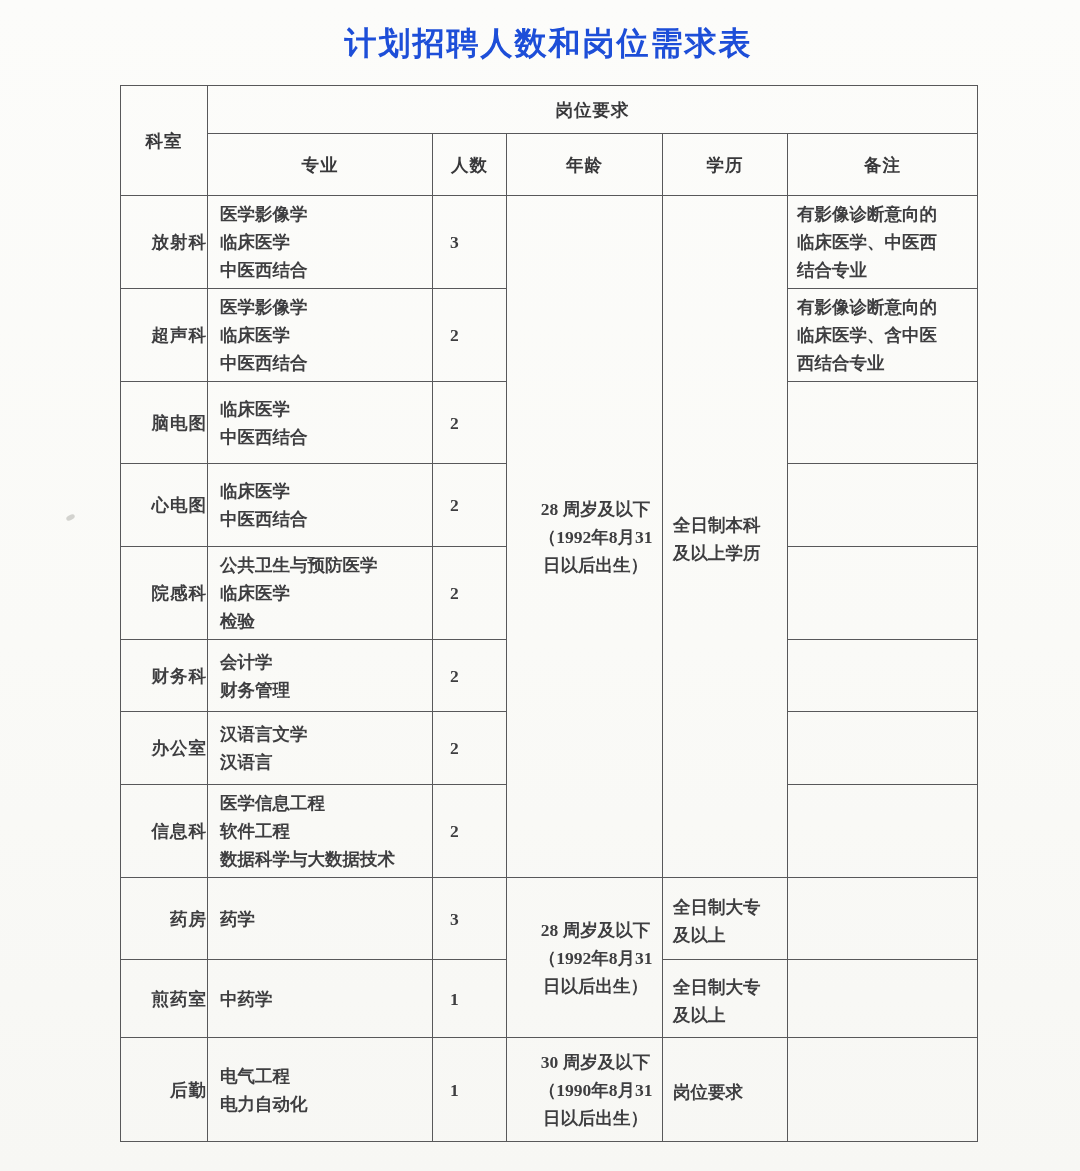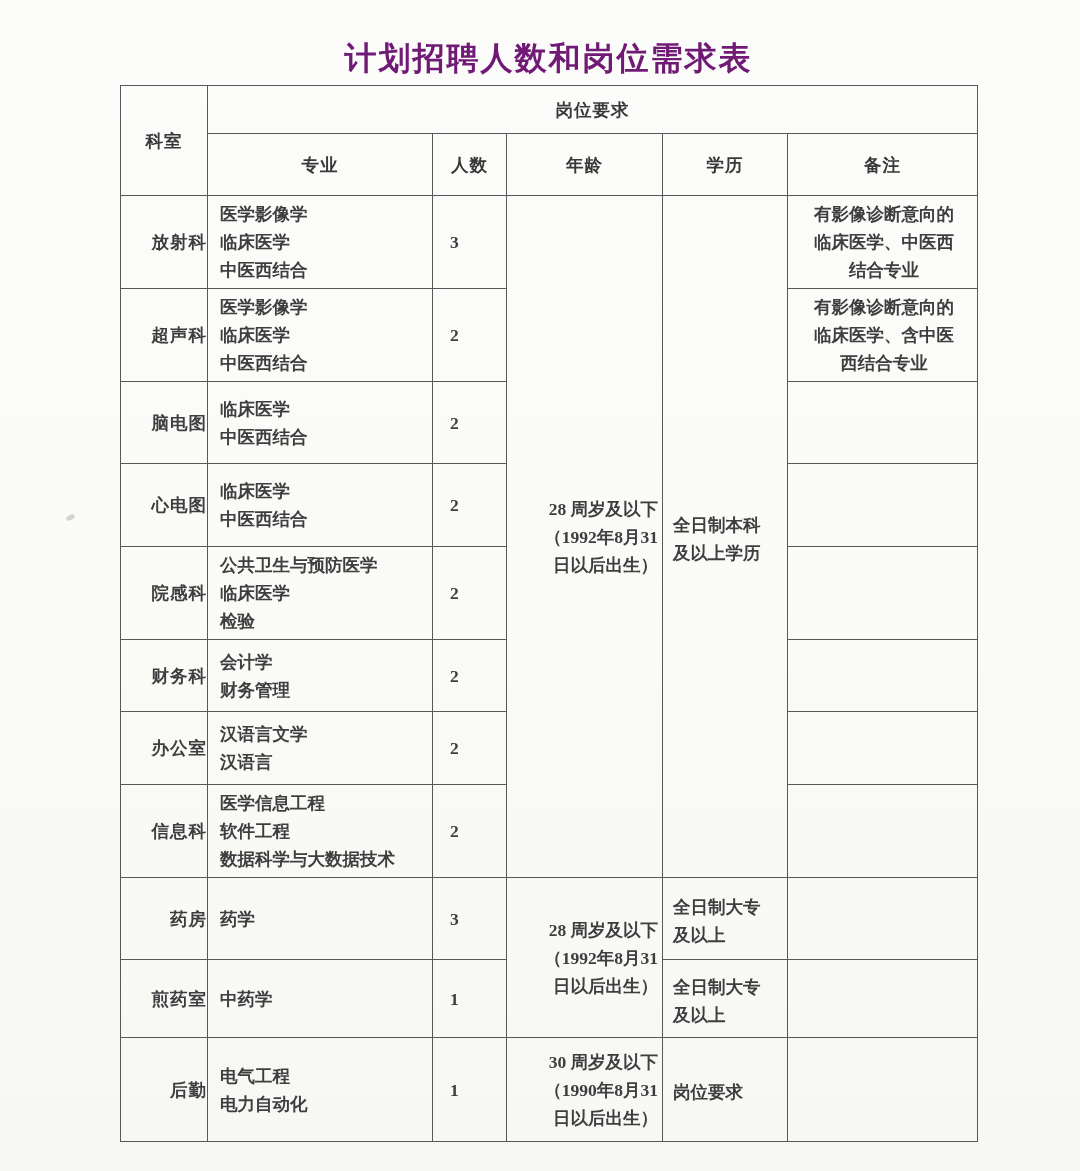--- a/index.html
+++ b/index.html
@@ -10,25 +10,25 @@
     color: #3e3e40;
     position: relative;
     overflow: hidden;
   }
   .page {
     position: absolute; inset: 0;
     background: linear-gradient(180deg, #fcfcfa 0%, #fafaf7 55%, #f7f7f4 100%);
   }
   .page-title {
     position: absolute;
-    top: 37px; left: 120px; width: 857px;
+    top: 22px; left: 120px; width: 857px;
     text-align: center;
     font-size: 32px;
     font-weight: bold;
-    color: #701a75;
+    color: #1d4ed8;
     letter-spacing: 2px;
   }
   table.recruit {
     position: absolute;
     top: 85px; left: 120px;
     width: 857px;
     border-collapse: collapse;
     table-layout: fixed;
   }
   table.recruit th, table.recruit td {
@@ -36,23 +36,23 @@
     font-size: 17.5px;
     font-weight: bold;
     vertical-align: middle;
     line-height: 1.6;
     overflow: hidden;
   }
   th.hdr { text-align: center; color: #38383a; font-size: 18px; letter-spacing: 1px; }
   td.dept  { text-align: right; letter-spacing: 1px; }
   td.major { text-align: left; padding: 4px 6px 4px 12px; white-space: pre-line; }
   td.count { text-align: left; padding-left: 17px; font-size: 17px; }
-  td.age   { text-align: right; padding: 4px 4px 4px 26px; white-space: pre-line; }
+  td.age   { text-align: center; padding: 4px 4px 4px 26px; white-space: pre-line; }
   td.edu   { text-align: left; padding: 4px 4px 0 10px; white-space: pre-line; }
-  td.remark{ text-align: center; padding: 4px 6px 4px 9px; white-space: pre-line; line-height: 1.55; }
+  td.remark{ text-align: left; padding: 4px 6px 4px 9px; white-space: pre-line; line-height: 1.55; }
   .speck {
     position: absolute; left: 66px; top: 515px;
     width: 9px; height: 5px;
     border-radius: 50%;
     background: #c9c9c4;
     transform: rotate(-25deg);
     opacity: .8;
   }
 </style>
 </head>

